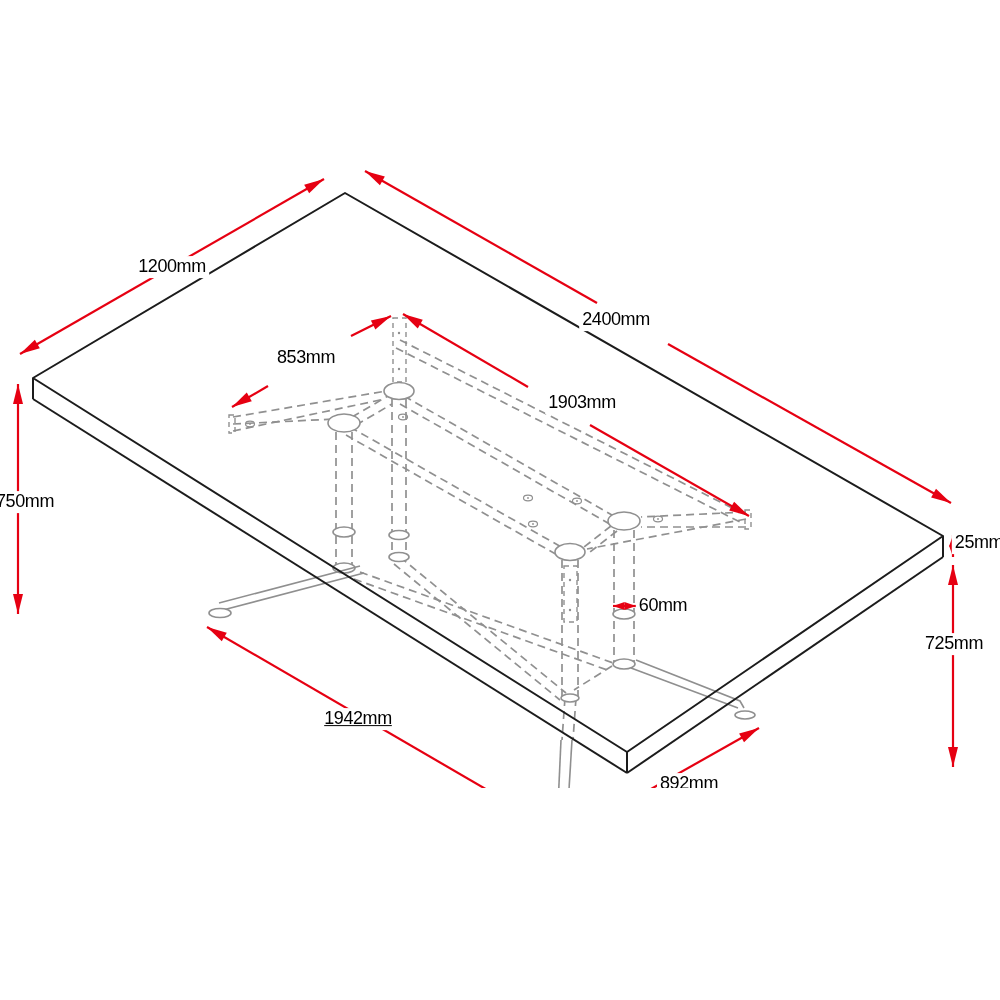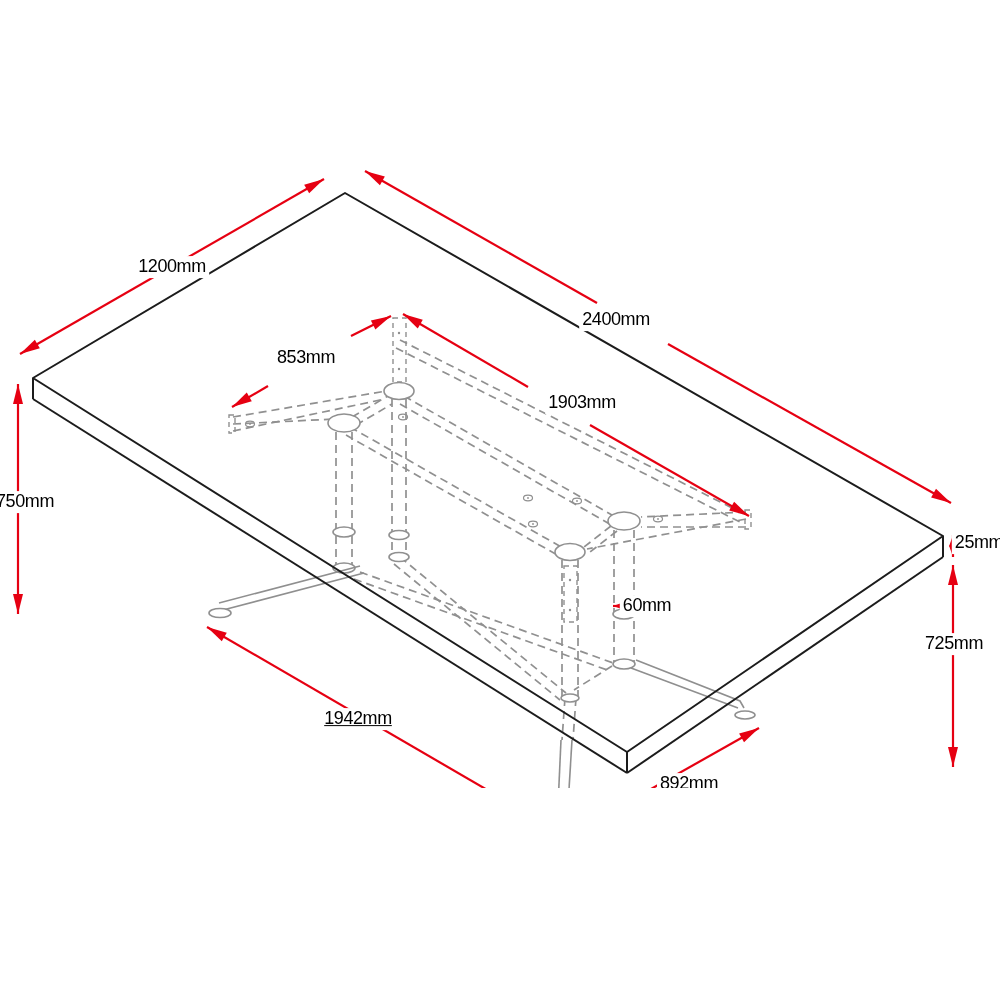--- a/index.html
+++ b/index.html
@@ -149,17 +149,17 @@
   </g>
 </svg>
 
 <div class="dim-label" style="left:172px;top:267px;">1200mm</div>
 <div class="dim-label" style="left:616px;top:320px;">2400mm</div>
 <div class="dim-label" style="left:306px;top:358px;text-align:right;">853mm</div>
 <div class="dim-label" style="left:558px;top:403px;margin-left:24px;">1903mm</div>
 <div class="dim-label" style="left:25px;top:502px;">750mm</div>
 <div class="dim-label" style="left:979px;top:543px;">25mm</div>
 <div class="dim-label" style="left:954px;top:644px;">725mm</div>
-<div class="dim-label" style="left:647px;top:606px;">60mm</div>
+<div class="dim-label" style="left:663px;top:606px;">60mm</div>
 <div class="dim-label" style="left:358px;top:719px;text-decoration:underline;">1942mm</div>
 <div class="dim-label" style="left:689px;top:784px;">892mm</div>
 
 </div>
 
 </body></html>

